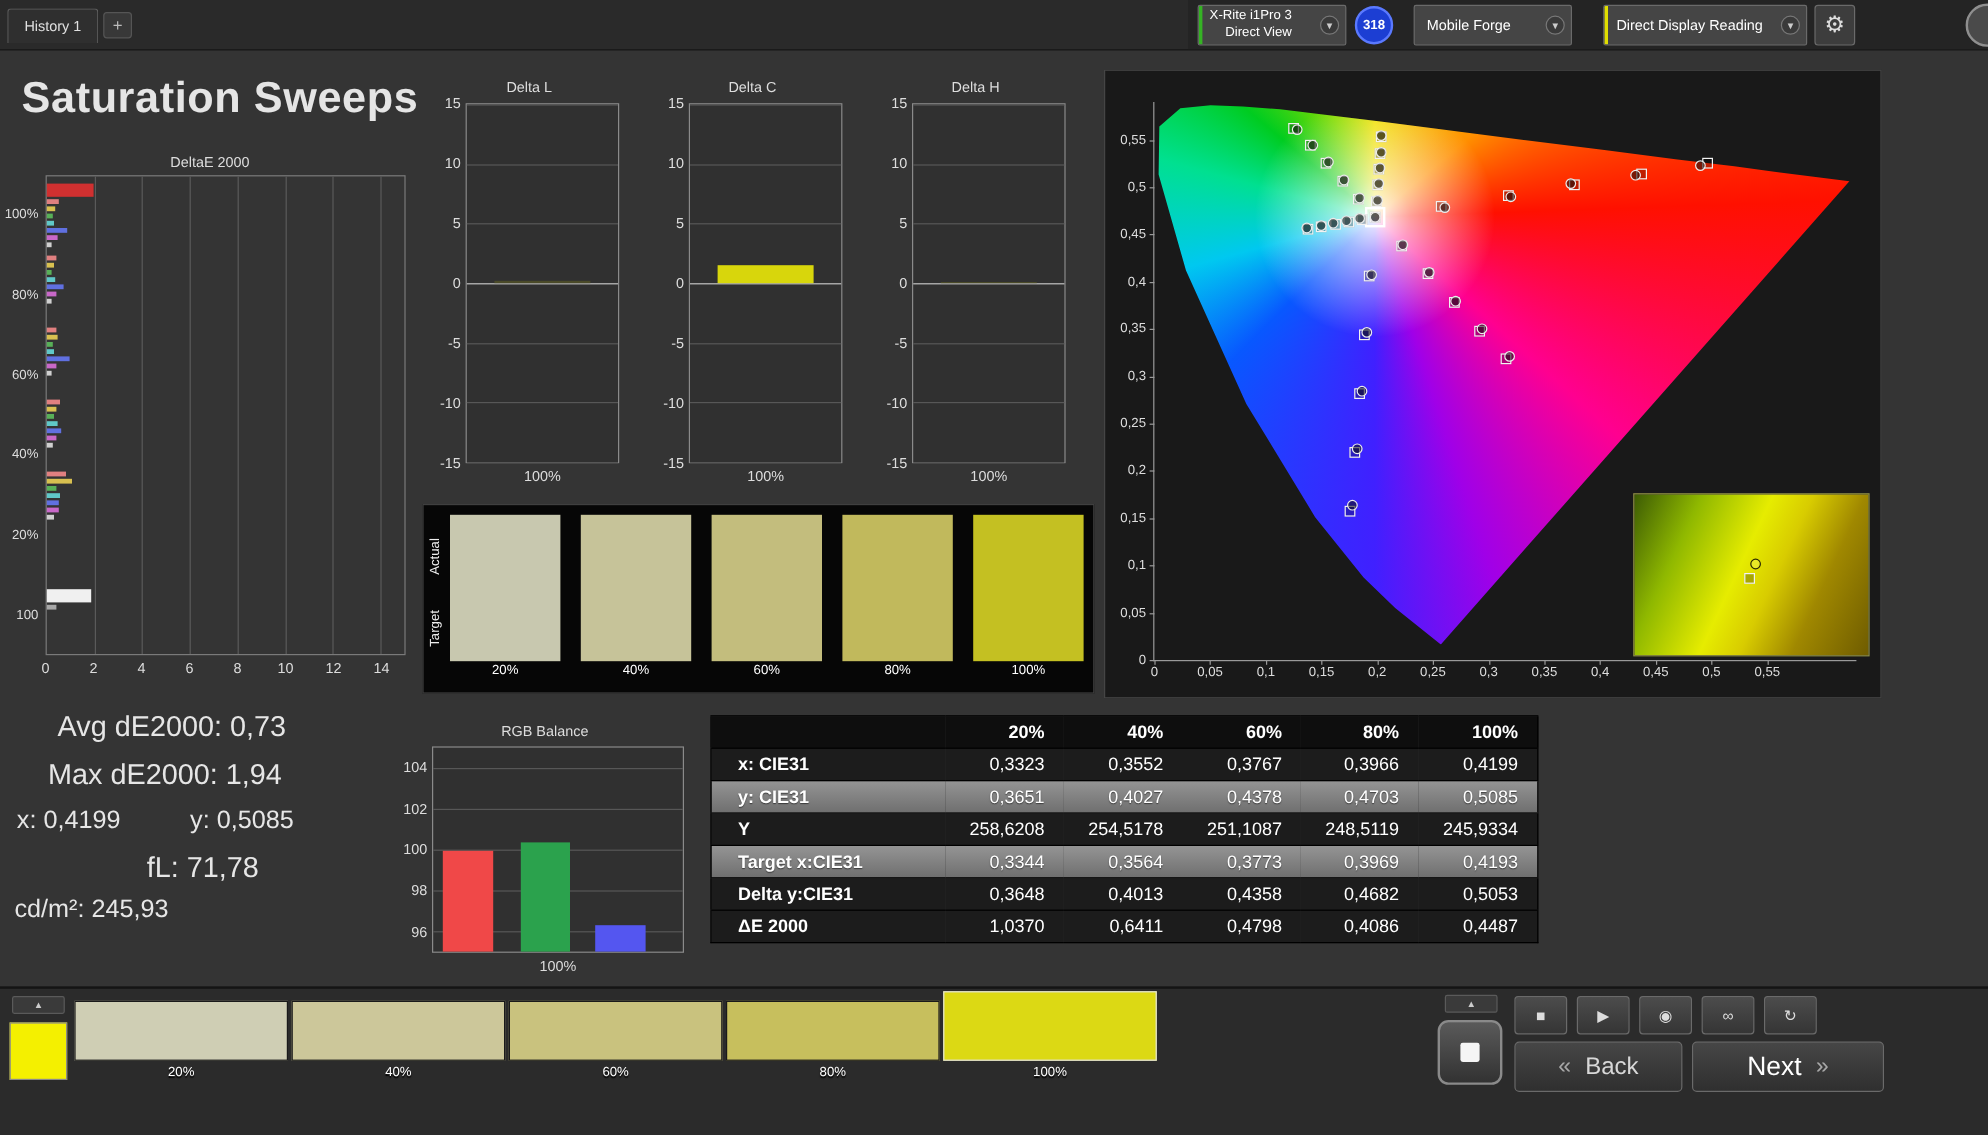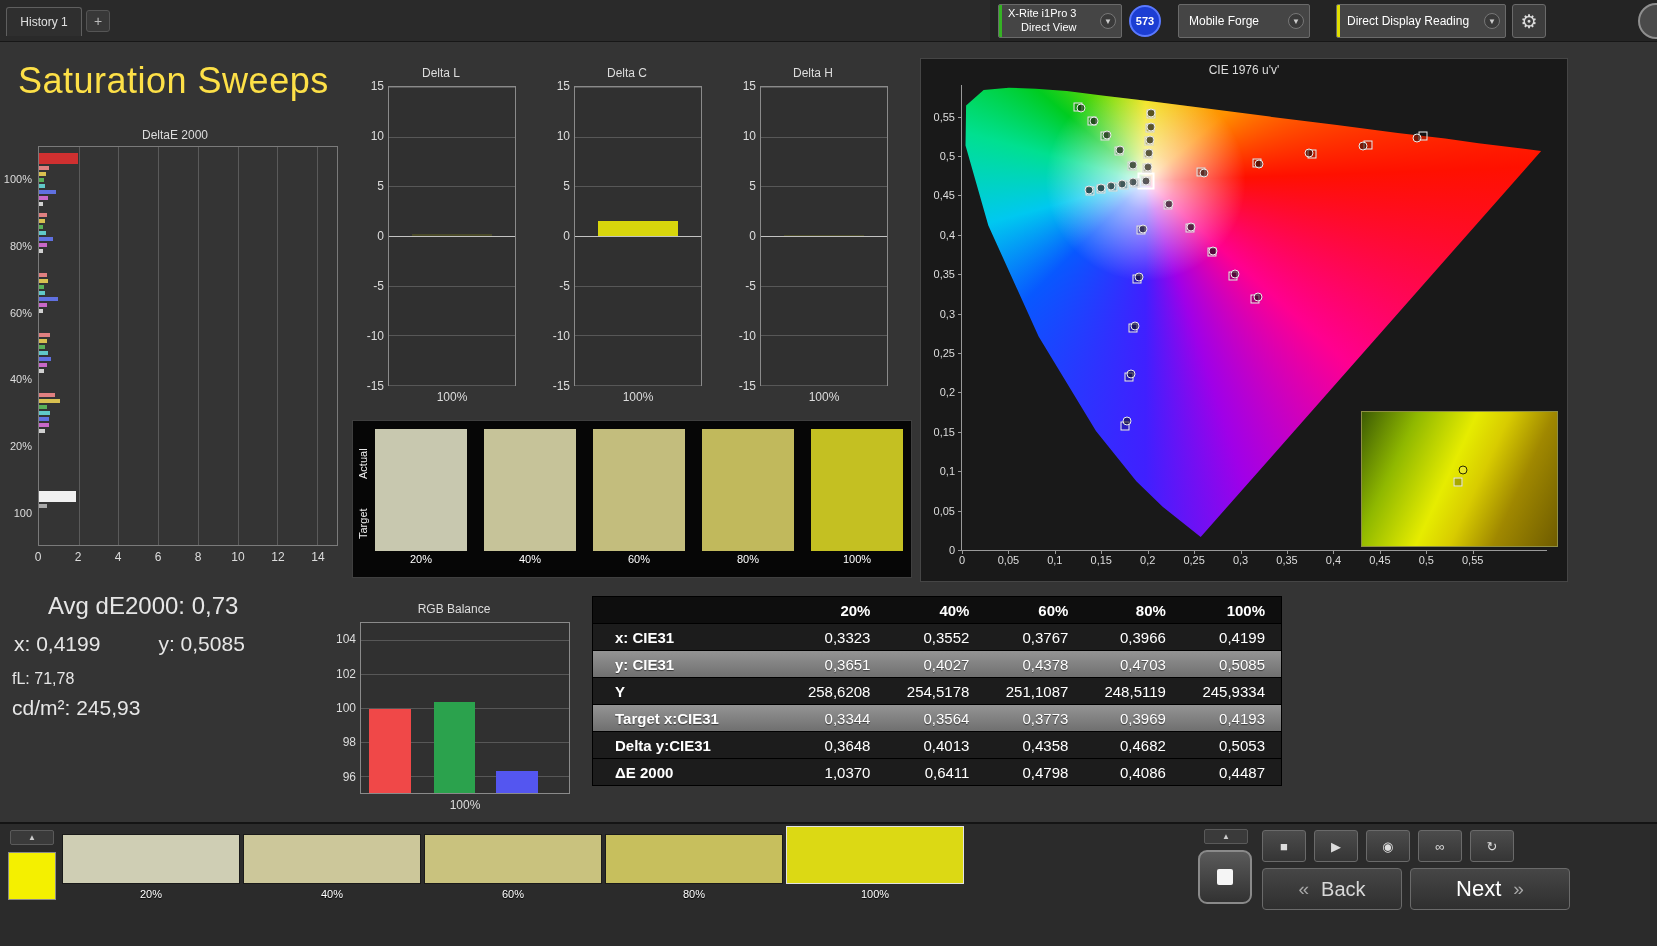--- a/index.html
+++ b/index.html
@@ -19,27 +19,27 @@
   .dd .chev { margin-left:auto; margin-right:5px; font-size:8px; color:#ccc; background:#3a3a3a; border:1px solid #777; border-radius:50%; width:16px; height:16px; display:flex; align-items:center; justify-content:center; flex:none; }
   #dd-meter { left:998px; width:124px; }
   #dd-meter .lines { padding-left:9px; font-size:11px; line-height:1.25;text-align:right; }
   #badge-713 { position:absolute; left:1129px; top:5px; width:32px; height:32px; border-radius:50%; background:#1c3ed3; border:2px solid #5a79ff; color:#fff; font-size:11px; font-weight:bold; display:flex; align-items:center; justify-content:center; }
   #dd-source { left:1178px; width:132px; font-size:12px; }
   #dd-source .lbl, #dd-control .lbl { padding-left:10px; }
   #dd-control { left:1336px; width:170px; font-size:12px; }
   #gear-btn { position:absolute; left:1512px; top:4px; width:34px; height:34px; background:#3d3d3d; border:1px solid #6a6a6a; border-radius:3px; color:#ddd; font-size:19px; display:flex; align-items:center; justify-content:center; }
   #corner-btn { position:absolute; left:1638px; top:3px; width:36px; height:36px; border-radius:50%; background:#4a4a4a; border:2px solid #8f8f8f; }
   
-  #page-title { position:absolute; left:18px; top:60px; font-size:36px; font-weight:400; color:#fde047; letter-spacing:.5px; }
+  #page-title { position:absolute; left:18px; top:60px; font-size:36px; font-weight:700; color:#e5e5e5; letter-spacing:.5px; }
   #stats { position:absolute; left:8px; top:586px; width:318px; }
   #stats .avg { margin-left:40px; margin-top:6px; font-size:24px; }
   #stats .max { margin-left:32px; margin-top:12px; font-size:24px; }
   #stats .cur { margin-left:2px;  margin-top:18px; font-size:25px; }
   #stats .coords { margin-left:6px; margin-top:12px; font-size:21px; display:flex; gap:58px; }
-  #stats .fl { margin-left:4px; margin-top:14px; font-size:16px; }
+  #stats .fl { margin-left:4px; margin-top:14px; font-size:24px;text-align:center; }
   #stats .cd { margin-left:4px; margin-top:8px;  font-size:21px; }
   
   .chart-title { text-align:center; font-size:12px; color:#ddd; height:16px; }
   #de-panel { position:absolute; left:8px; top:128px; width:334px; height:452px; }
   #de-plot { position:absolute; left:30px; top:18px; width:300px; height:400px; border:1px solid #7a7a7a; }
   .vline { position:absolute; top:0; bottom:0; width:1px; background:#5a5a5a; }
   #de-groups { position:absolute; inset:0; display:flex; flex-direction:column; }
   .de-group { flex:1; display:flex; flex-direction:column; gap:2px; padding-top:6px; }
   .de-group:last-child { padding-top:44px; }
   .de-bar { height:4px; }
@@ -125,40 +125,41 @@
   <div class="addtab">+</div>
   <div id="topbar-right"></div>
   <div class="dd" id="dd-meter">
     <span class="accent" id="meter-accent" style="background: rgb(53, 179, 36);"></span>
     <span class="lines">
       <span style="display:block">X-Rite i1Pro 3</span>
       <span style="display:block">Direct View</span>
     </span>
     <span class="chev">▼</span>
   </div>
-  <div id="badge-713">573</div>
+  <div id="badge-713">318</div>
   <div class="dd" id="dd-source">
     <span class="lbl">Mobile Forge</span>
     <span class="chev">▼</span>
   </div>
   <div class="dd" id="dd-control">
     <span class="accent" id="control-accent" style="background: rgb(224, 222, 0);"></span>
     <span class="lbl">Direct Display Reading</span>
     <span class="chev">▼</span>
   </div>
   <div id="gear-btn">
       <span>⚙</span>
     </div>
   <div id="corner-btn"></div>
 </div>
 
 <div id="page-title">Saturation Sweeps</div>
 
 <div id="stats">
   <div class="avg">Avg dE2000: 0,73</div>
+  <div class="max">Max dE2000: 1,94</div>
   <div class="coords">
     <span>x: 0,4199</span>
     <span>y: 0,5085</span>
   </div>
   <div class="fl">fL: 71,78</div>
   <div class="cd">cd/m²: 245,93</div>
 </div>
 
 <div id="de-panel">
   <div class="chart-title">DeltaE 2000</div>
@@ -320,21 +321,20 @@
   <div id="swatch-labels">
       <div class="swl">20%</div>
       <div class="swl">40%</div>
       <div class="swl">60%</div>
       <div class="swl">80%</div>
       <div class="swl">100%</div>
     </div>
 </div>
 
 <div id="cie-panel">
-  <div class="chart-title">CIE 1976 u'v'</div>
   <div id="cie-plot">
     <div id="locus-wrap">
       <div id="locus-conic"></div>
       <div id="locus-white"></div>
     </div>
   <div class="xtick" style="left: 0%;"></div>
       <span class="cxt" style="left: 0%;">0</span>
       <div class="ytick" style="top: 100%;"></div>
       <span class="cyt" style="top: 100%;">0</span>
       <div class="xtick" style="left: 7.93651%;"></div>

